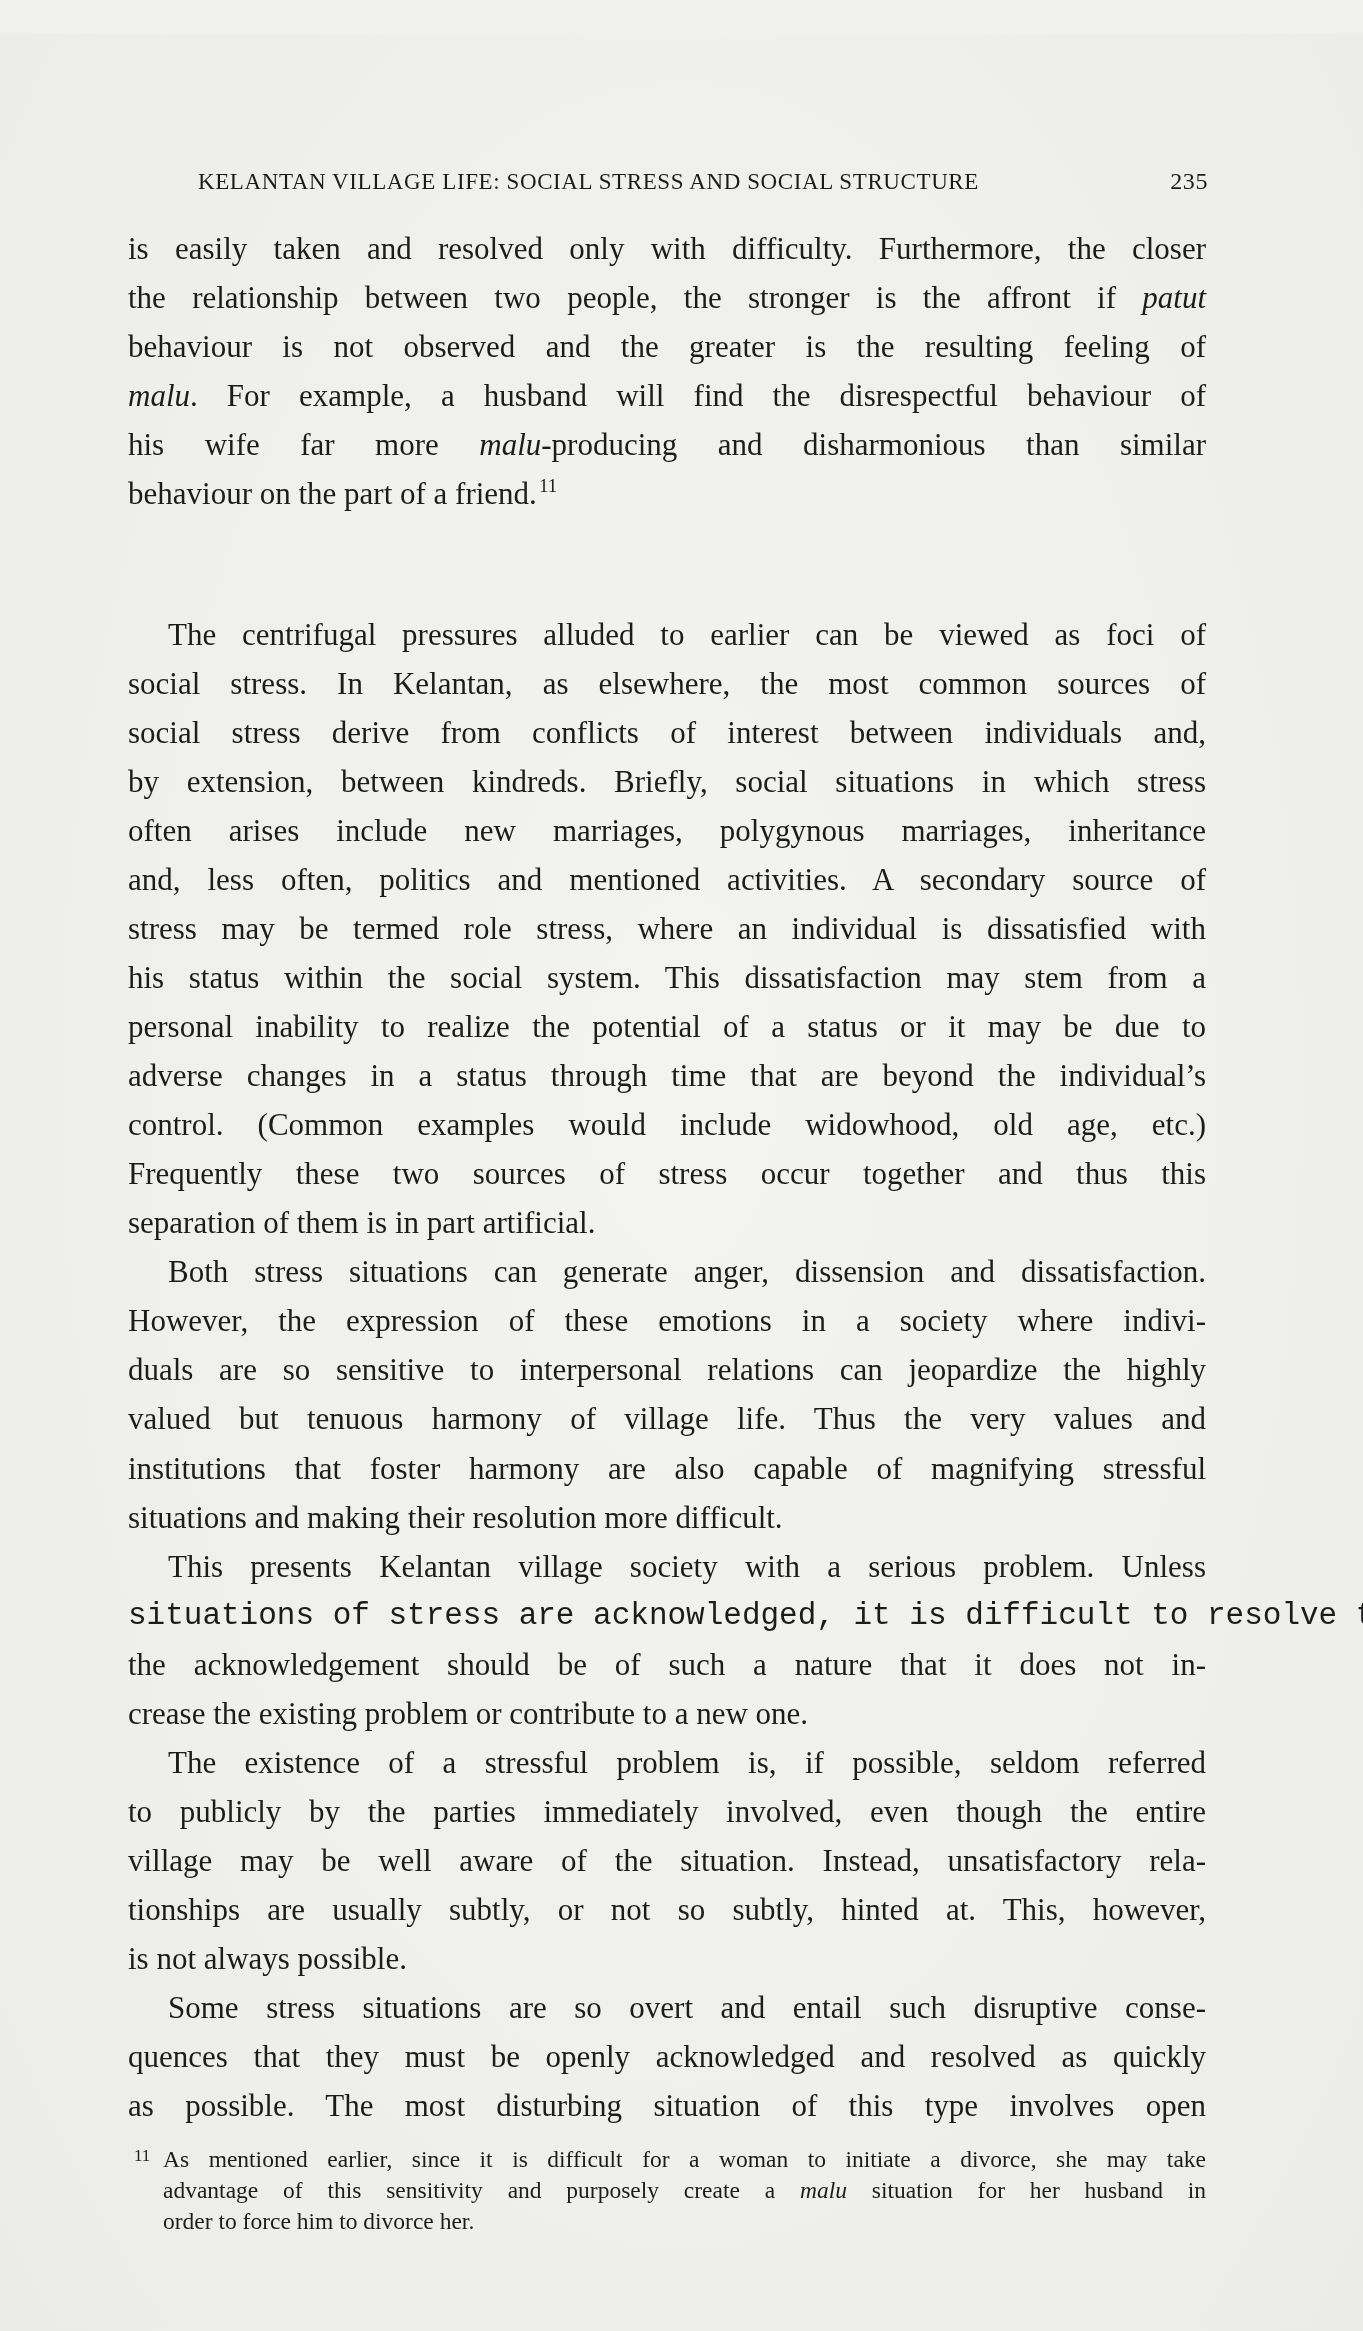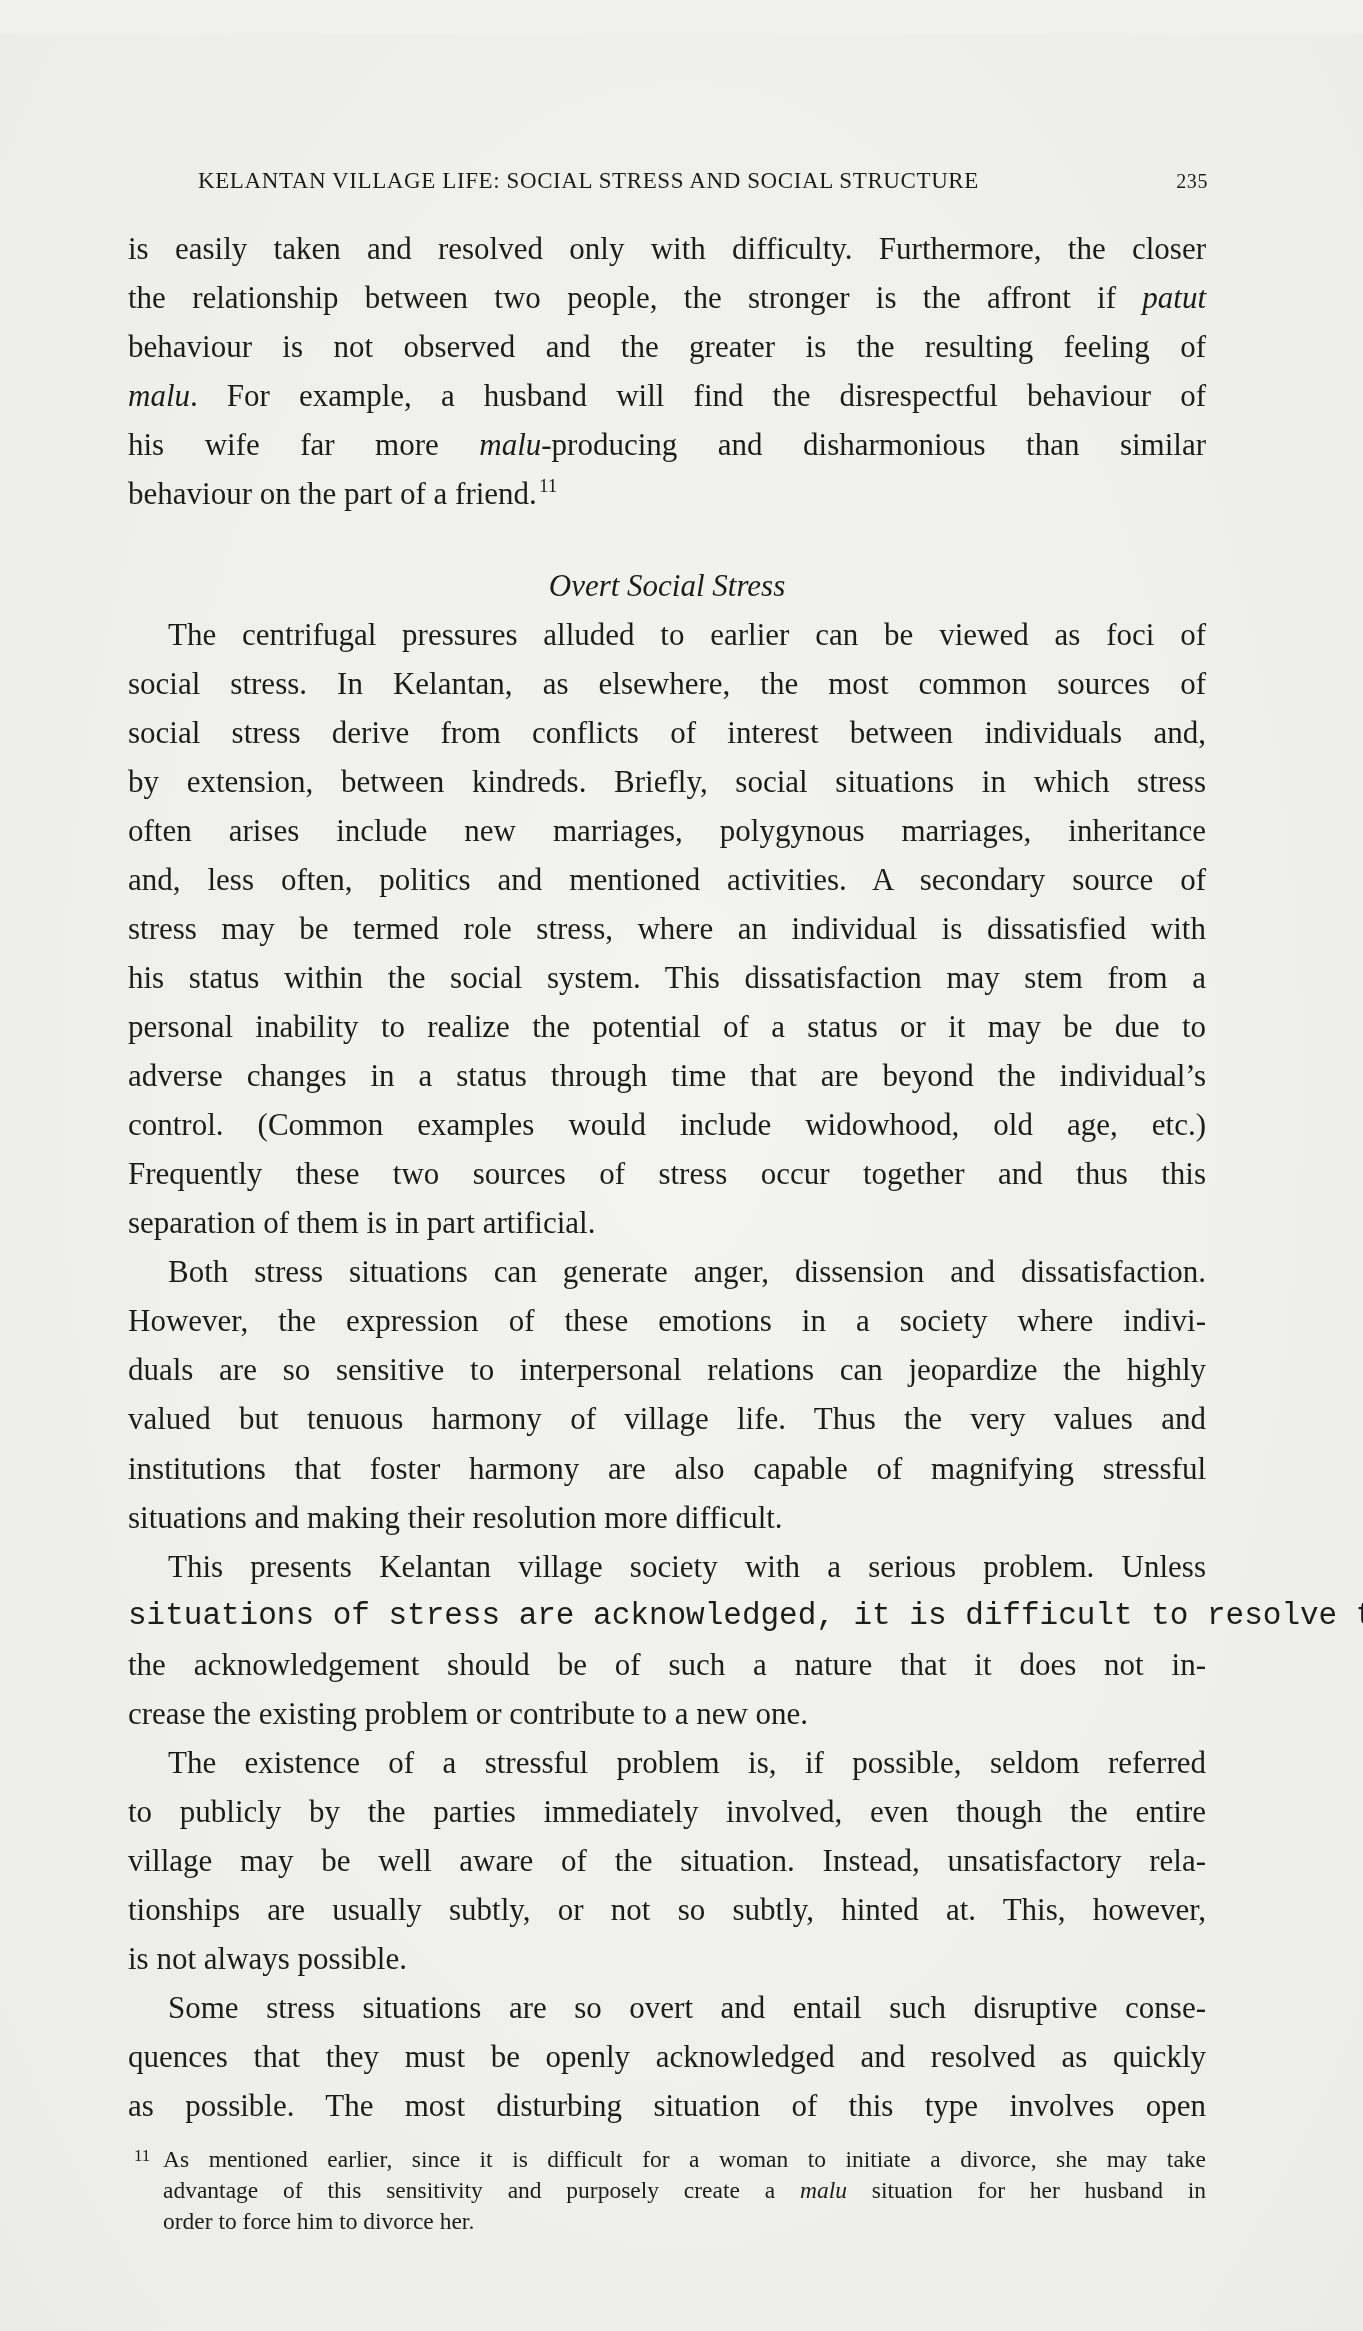--- a/index.html
+++ b/index.html
@@ -29,21 +29,21 @@
     top: 134px;
     height: 36px;
     font-size: 23px;
     letter-spacing: 0.6px;
     display: flex;
     justify-content: space-between;
     align-items: baseline;
     white-space: nowrap;
   }
   .running-head .title { text-transform: uppercase; }
-  .running-head .folio { font-size: 20px; }
+  .running-head .folio { font-size: 24px; }
   .line {
     position: absolute;
     left: 128px;
     width: 1078px;
     height: 44px;
     font-size: 31px;
     line-height: 44px;
     white-space: nowrap;
     text-align: justify;
     text-align-last: justify;
@@ -102,21 +102,20 @@
 
   <div id="pre-lines">
       <div class="line" style="top: 193px;"><span>is easily taken and resolved only with difficulty. Furthermore, the closer</span></div>
       <div class="line" style="top: 241.9px;"><span>the relationship between two people, the stronger is the affront if </span><i>patut</i></div>
       <div class="line" style="top: 290.8px;"><span>behaviour is not observed and the greater is the resulting feeling of</span></div>
       <div class="line" style="top: 339.7px;"><i>malu</i><span>. For example, a husband will find the disrespectful behaviour of</span></div>
       <div class="line" style="top: 388.6px;"><span>his wife far more </span><i>malu</i><span>-producing and disharmonious than similar</span></div>
       <div class="line last" style="top: 437.5px;"><span>behaviour on the part of a friend.</span><sup class="ref">11</sup></div>
     </div>
 
-  <div class="subhead">Overt Social Stress</div>
 
   <div id="paras">
       <div>
         <div class="line indent" style="top: 579px;">The centrifugal pressures alluded to earlier can be viewed as foci of</div>
         <div class="line" style="top: 628.03px;">social stress. In Kelantan, as elsewhere, the most common sources of</div>
         <div class="line" style="top: 677.06px;">social stress derive from conflicts of interest between individuals and,</div>
         <div class="line" style="top: 726.09px;">by extension, between kindreds. Briefly, social situations in which stress</div>
         <div class="line" style="top: 775.12px;">often arises include new marriages, polygynous marriages, inheritance</div>
         <div class="line" style="top: 824.15px;">and, less often, politics and mentioned activities. A secondary source of</div>
         <div class="line" style="top: 873.18px;">stress may be termed role stress, where an individual is dissatisfied with</div>

